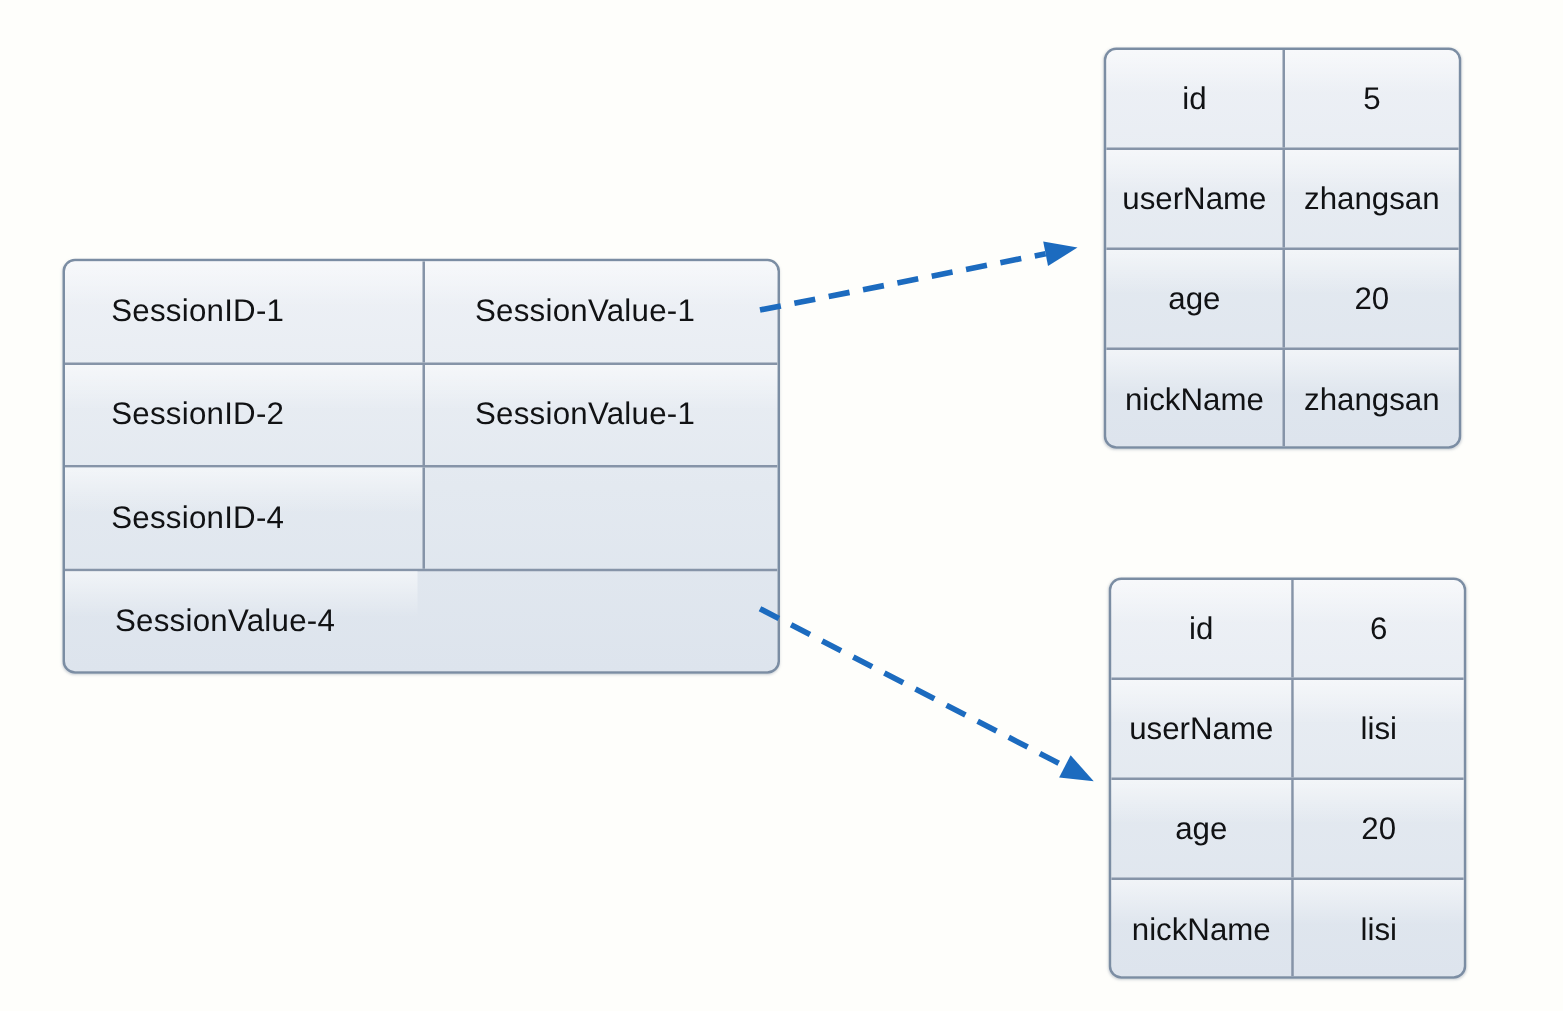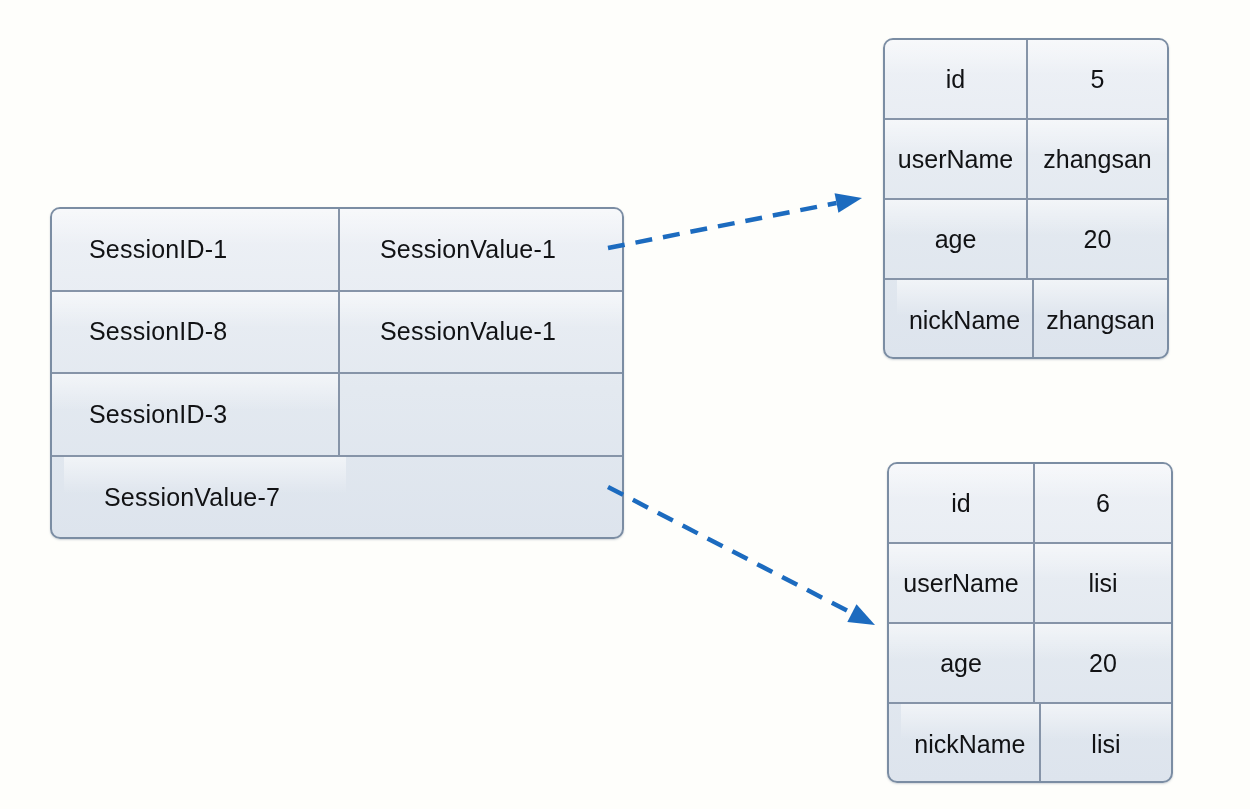--- a/index.html
+++ b/index.html
@@ -33,21 +33,20 @@
     overflow: hidden;
     box-shadow: 0 1px 2px rgba(120,135,155,0.35);
   }
   .trow {
     display: flex;
     box-sizing: border-box;
     border-bottom: 2px solid #8694a8;
   }
   .trow:last-child {
     border-bottom: none;
-    margin-left: 12px;
   }
   .tcell {
     box-sizing: border-box;
     display: flex;
     align-items: center;
     justify-content: center;
     color: #111214;
     background: linear-gradient(180deg, rgba(255,255,255,0.55) 0%, rgba(255,255,255,0.0) 45%);
     overflow: hidden;
     white-space: nowrap;
@@ -126,30 +125,30 @@
 <div id="canvas">
 
   <div class="tbl" id="session-table">
 
     <div class="trow">
       <div class="tcell c-key sep">SessionID-1</div>
       <div class="tcell c-val">SessionValue-1</div>
     </div>
 
     <div class="trow">
-      <div class="tcell c-key sep">SessionID-8</div>
+      <div class="tcell c-key sep">SessionID-2</div>
       <div class="tcell c-val">SessionValue-1</div>
     </div>
 
     <div class="trow">
-      <div class="tcell c-key sep">SessionID-3</div>
-    </div>
-
-    <div class="trow">
-      <div class="tcell c-val">SessionValue-7</div>
+      <div class="tcell c-key sep">SessionID-4</div>
+    </div>
+
+    <div class="trow">
+      <div class="tcell c-val">SessionValue-4</div>
     </div>
 
   </div>
 
   <div class="tbl user-table" id="user-table-top">
 
     <div class="trow">
       <div class="tcell c-key sep">id</div>
       <div class="tcell c-val">5</div>
     </div>

